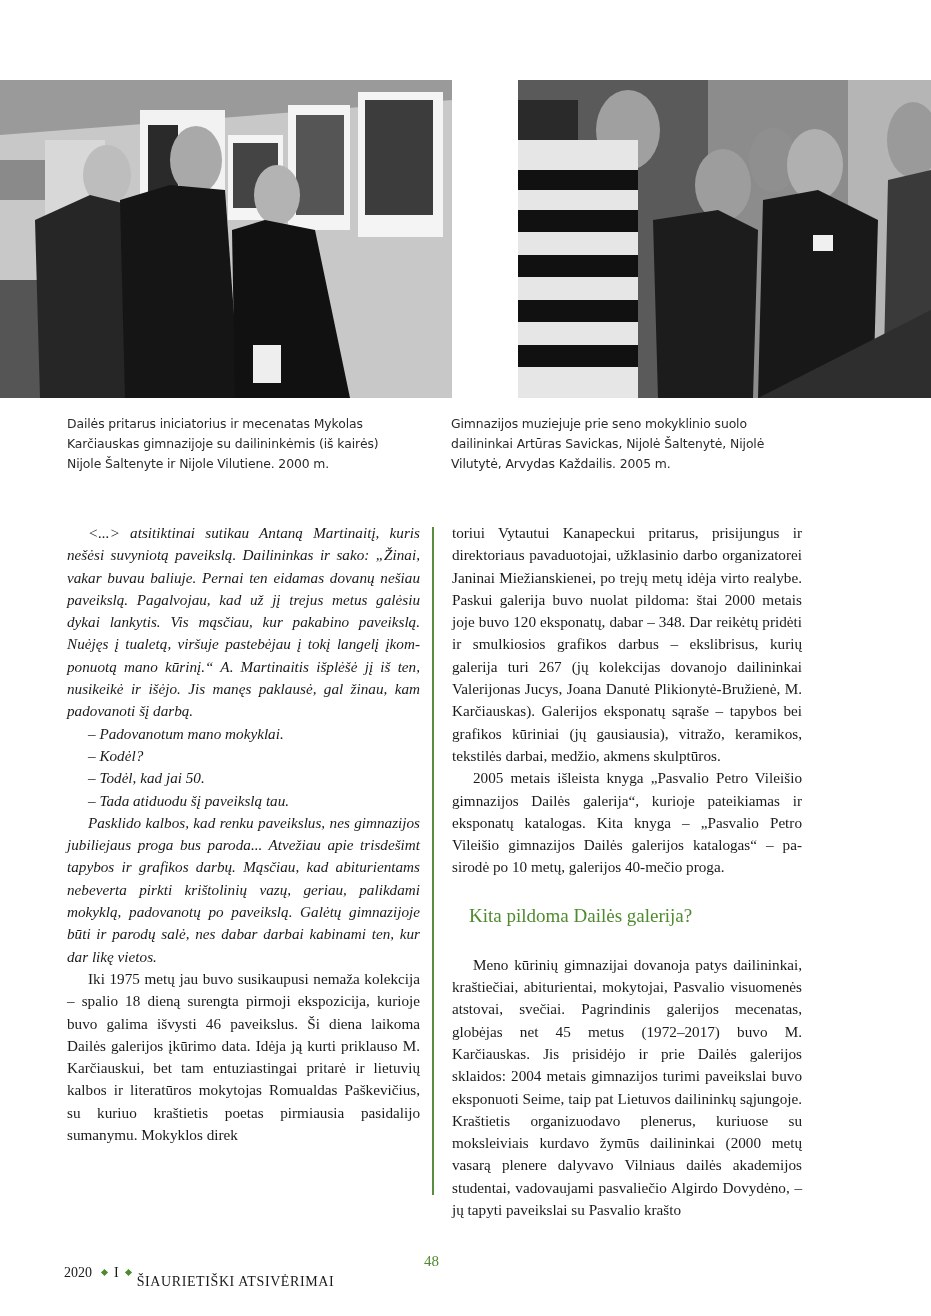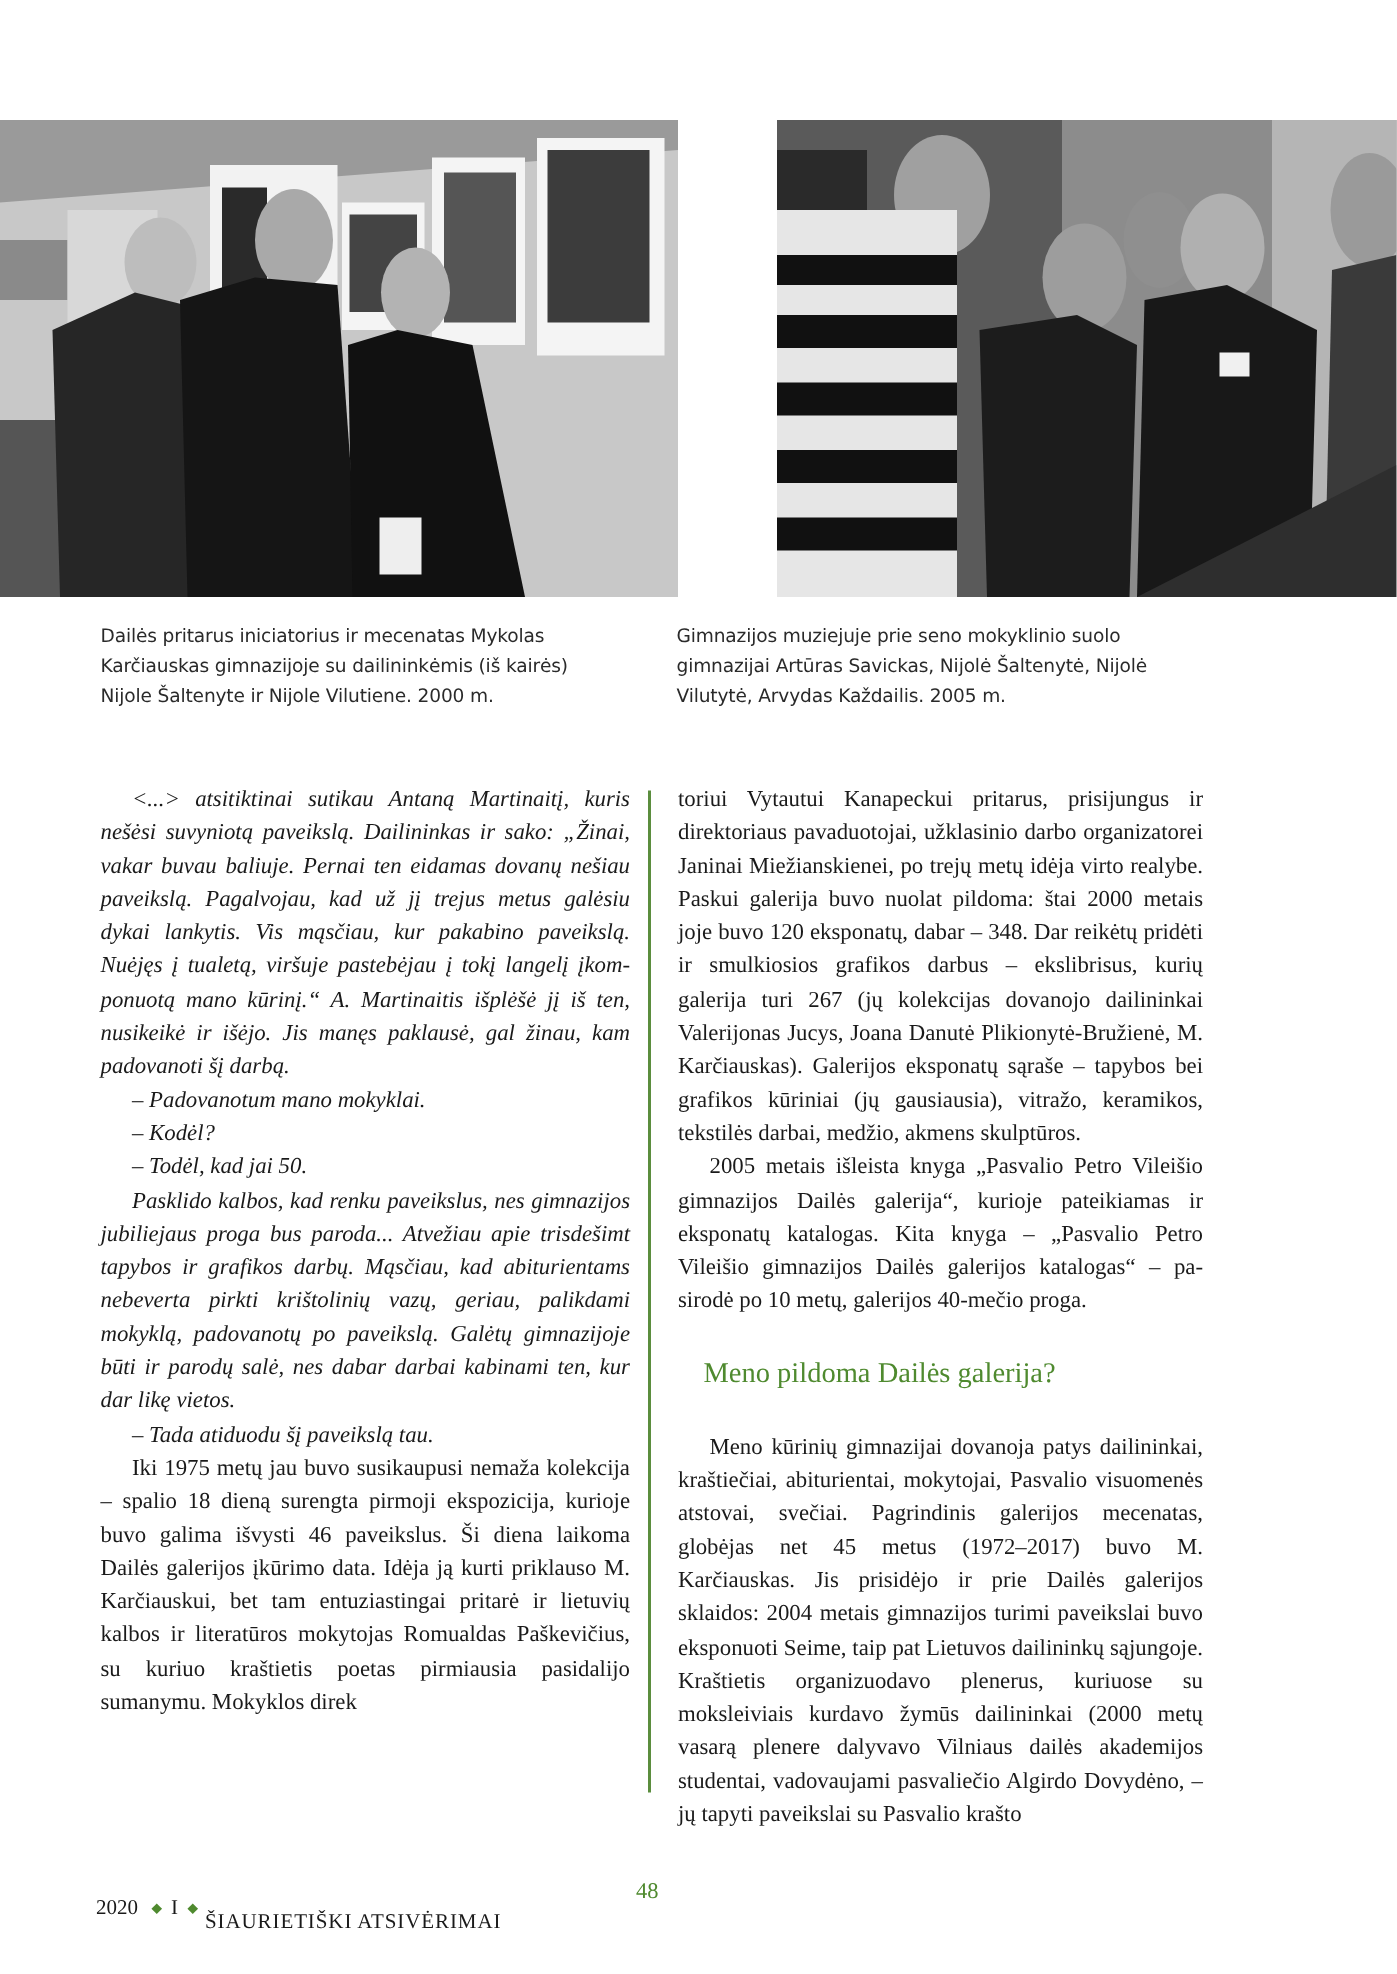--- a/index.html
+++ b/index.html
@@ -177,40 +177,40 @@
   </svg>
 </div>
 
 <div class="caption caption-left">
   <span>Dailės pritarus iniciatorius ir mecenatas Mykolas</span>
   <span>Karčiauskas gimnazijoje su dailininkėmis (iš kairės)</span>
   <span>Nijole Šaltenyte ir Nijole Vilutiene. 2000 m.</span>
 </div>
 <div class="caption caption-right">
   <span>Gimnazijos muziejuje prie seno mokyklinio suolo</span>
-  <span>gimnazijai Artūras Savickas, Nijolė Šaltenytė, Nijolė</span>
+  <span>dailininkai Artūras Savickas, Nijolė Šaltenytė, Nijolė</span>
   <span>Vilutytė, Arvydas Každailis. 2005 m.</span>
 </div>
 
 <div class="col col-left">
   <p class="italic">&lt;...&gt; atsitiktinai sutikau Antaną Martinaitį, kuris nešėsi suvyniotą paveikslą. Dailininkas ir sako: „Žinai, vakar buvau baliuje. Pernai ten eidamas dovanų ne­šiau paveikslą. Pagalvojau, kad už jį trejus metus galė­siu dykai lankytis. Vis mąsčiau, kur pakabino paveikslą. Nuėjęs į tualetą, viršuje pastebėjau į tokį langelį įkom­ponuotą mano kūrinį.“ A. Martinaitis išplėšė jį iš ten, nusikeikė ir išėjo. Jis manęs paklausė, gal žinau, kam padovanoti šį darbą.</p>
   <p class="italic dialog">– Padovanotum mano mokyklai.</p>
   <p class="italic dialog">– Kodėl?</p>
   <p class="italic dialog">– Todėl, kad jai 50.</p>
+  <p class="italic dialog">– Tada atiduodu šį paveikslą tau.</p>
   <p class="italic">Pasklido kalbos, kad renku paveikslus, nes gimnazijos jubiliejaus proga bus paroda... Atvežiau apie trisdešimt tapybos ir grafikos darbų. Mąsčiau, kad abiturientams nebeverta pirkti krištolinių vazų, geriau, palikdami mokyklą, padovanotų po paveikslą. Galėtų gimnazijo­je būti ir parodų salė, nes dabar darbai kabinami ten, kur dar likę vietos.</p>
-  <p class="italic dialog">– Tada atiduodu šį paveikslą tau.</p>
   <p>Iki 1975 metų jau buvo susikaupusi nemaža ko­lekcija – spalio 18 dieną surengta pirmoji ekspo­zicija, kurioje buvo galima išvysti 46 paveikslus. Ši diena laikoma Dailės galerijos įkūrimo data. Idėja ją kurti priklauso M. Karčiauskui, bet tam entuziastin­gai pritarė ir lietuvių kalbos ir literatūros mokytojas Romualdas Paškevičius, su kuriuo kraštietis poetas pirmiausia pasidalijo sumanymu. Mokyklos direk­</p>
 </div>
 
 <div class="divider"></div>
 
 <div class="col col-right">
   <p class="noindent">toriui Vytautui Kanapeckui pritarus, prisijungus ir direktoriaus pavaduotojai, užklasinio darbo organi­zatorei Janinai Miežianskienei, po trejų metų idėja virto realybe. Paskui galerija buvo nuolat pildoma: štai 2000 metais joje buvo 120 eksponatų, dabar – 348. Dar reikėtų pridėti ir smulkiosios grafikos dar­bus – ekslibrisus, kurių galerija turi 267 (jų kolekcijas dovanojo dailininkai Valerijonas Jucys, Joana Danu­tė Plikionytė-Bružienė, M. Karčiauskas). Galerijos eksponatų sąraše – tapybos bei grafikos kūriniai (jų gausiausia), vitražo, keramikos, tekstilės darbai, me­džio, akmens skulptūros.</p>
   <p>2005 metais išleista knyga „Pasvalio Petro Vileišio gimnazijos Dailės galerija“, kurioje pateikiamas ir eksponatų katalogas. Kita knyga – „Pasvalio Petro Vileišio gimnazijos Dailės galerijos katalogas“ – pa­sirodė po 10 metų, galerijos 40-mečio proga.</p>
-  <h2 class="section-heading">Meno pildoma Dailės galerija?</h2>
+  <h2 class="section-heading">Kita pildoma Dailės galerija?</h2>
   <p>Meno kūrinių gimnazijai dovanoja patys daili­ninkai, kraštiečiai, abiturientai, mokytojai, Pasvalio visuomenės atstovai, svečiai. Pagrindinis galerijos mecenatas, globėjas net 45 metus (1972–2017) buvo M. Karčiauskas. Jis prisidėjo ir prie Dailės galerijos sklaidos: 2004 metais gimnazijos turimi paveikslai buvo eksponuoti Seime, taip pat Lietuvos dailininkų sąjungoje. Kraštietis organizuodavo plenerus, kuriuo­se su moksleiviais kurdavo žymūs dailininkai (2000 metų vasarą plenere dalyvavo Vilniaus dailės aka­demijos studentai, vadovaujami pasvaliečio Algirdo Dovydėno, – jų tapyti paveikslai su Pasvalio krašto</p>
 </div>
 
 <div class="footer">
   <span class="year">2020</span>
   <span class="dot"></span>
   <span class="sep">I</span>
   <span class="dot"></span>
   <span class="title">ŠIAURIETIŠKI ATSIVĖRIMAI</span>
 </div>

